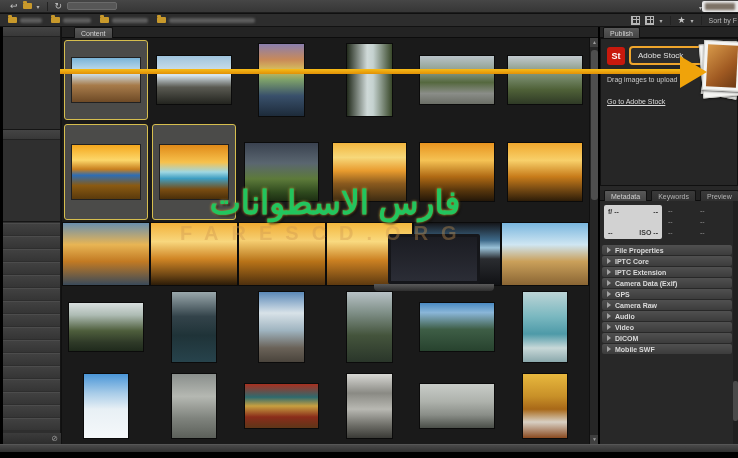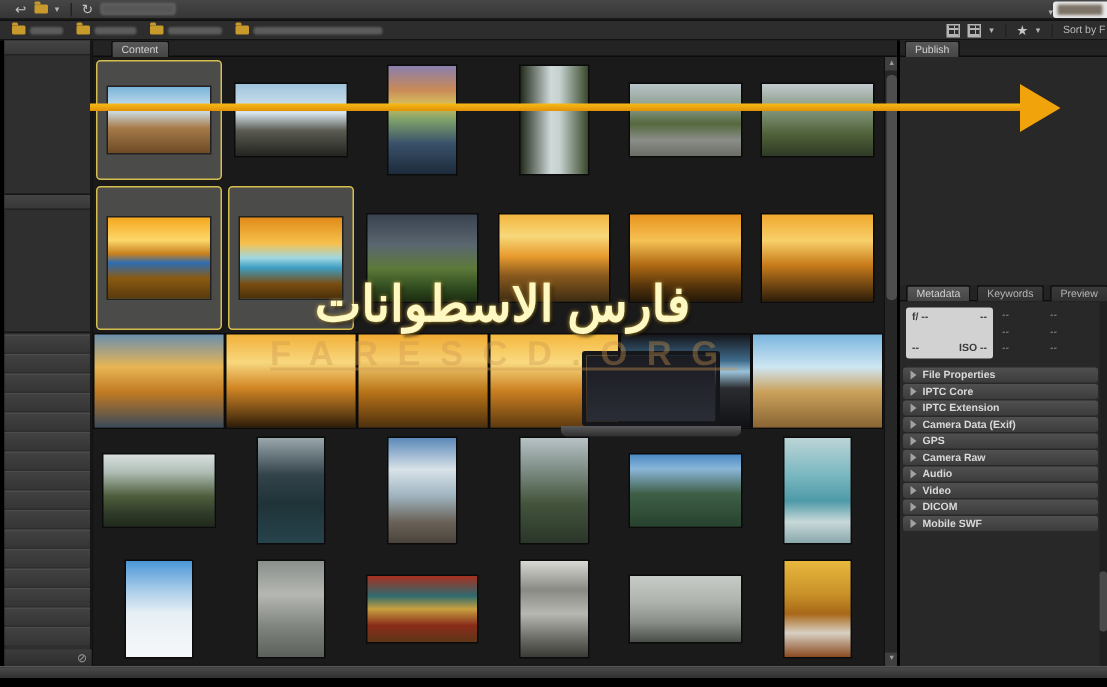--- a/index.html
+++ b/index.html
@@ -116,23 +116,23 @@
   .bottomblack { position:absolute; left:0; top:452px; width:738px; height:6px; background:#000; }
 
   
   .arrow-line { position:absolute; left:60px; top:69px; width:622px; height:5px;
                 background:linear-gradient(#f7bb17,#e19106); z-index:50; }
   .arrow-head { position:absolute; left:680px; top:56px; width:0; height:0;
                 border-left:27px solid #f0a30a; border-top:16px solid transparent; border-bottom:16px solid transparent; z-index:50; }
 
   
   .wm-ar { position:absolute; left:150px; top:183px; width:370px; text-align:center; font-size:33px; font-weight:bold;
-           color:#fef9c3; text-shadow:0 0 3px #c9a43c, 2px 2px 2px rgba(0,0,0,.55); z-index:40; direction:rtl; letter-spacing:1px; }
-  .wm-en { position:absolute; left:180px; top:222px; width:420px; font-size:23px; font-weight:bold;
-           color:rgba(205,150,80,.38); letter-spacing:13px; z-index:40; white-space:nowrap;text-decoration:underline; }
+           color:#22c55e; text-shadow:0 0 3px #c9a43c, 2px 2px 2px rgba(0,0,0,.55); z-index:40; direction:rtl; letter-spacing:1px; }
+  .wm-en { position:absolute; left:180px; top:222px; width:420px; font-size:20px; font-weight:bold;
+           color:rgba(205,150,80,.38); letter-spacing:13px; z-index:40; white-space:nowrap; }
   .laptop { position:absolute; left:388px; top:234px; z-index:5; }
   .lscreen { width:92px; height:50px; background:linear-gradient(#1b1c22,#2b2d36); border:3px solid #15161a; border-radius:2px; }
   .lbase { width:120px; height:7px; margin-left:-14px; background:linear-gradient(#5a5a5a,#2e2e2e); border-radius:0 0 4px 4px; }
 </style>
 </head>
 <body>
 
 <div class="screen">
 
   <div class="topbar1">
@@ -316,20 +316,35 @@
         <div class="varrow dn">▼</div>
       </div>
     </div>
 
     <div class="divider"></div>
 
     <div class="rpanel">
       <div class="tabrow">
         <div class="ptab" style="margin-left:3px">Publish</div>
       </div>
+      <div class="pub-body">
+        <div class="stock-badge">St</div>
+        <div class="stock-box">
+            <span>Adobe Stock</span>
+          </div>
+        <div class="dragtext">Drag images to upload</div>
+        <div class="stocklink">Go to Adobe Stock</div>
+        <div class="photostack">
+          <div class="pframe pf1"></div>
+          <div class="pframe pf2"></div>
+          <div class="pframe pf3">
+              <div class="pimg"></div>
+            </div>
+        </div>
+      </div>
 
       <div class="meta-tabs" id="meta-tabs">
           <div class="ptab">Metadata</div>
           <div class="ptab inactive">Keywords</div>
           <div class="ptab inactive">Preview</div>
         </div>
       <div class="meta-body">
         <div class="placard">
           <div class="row">
               <span>f/ --</span>

